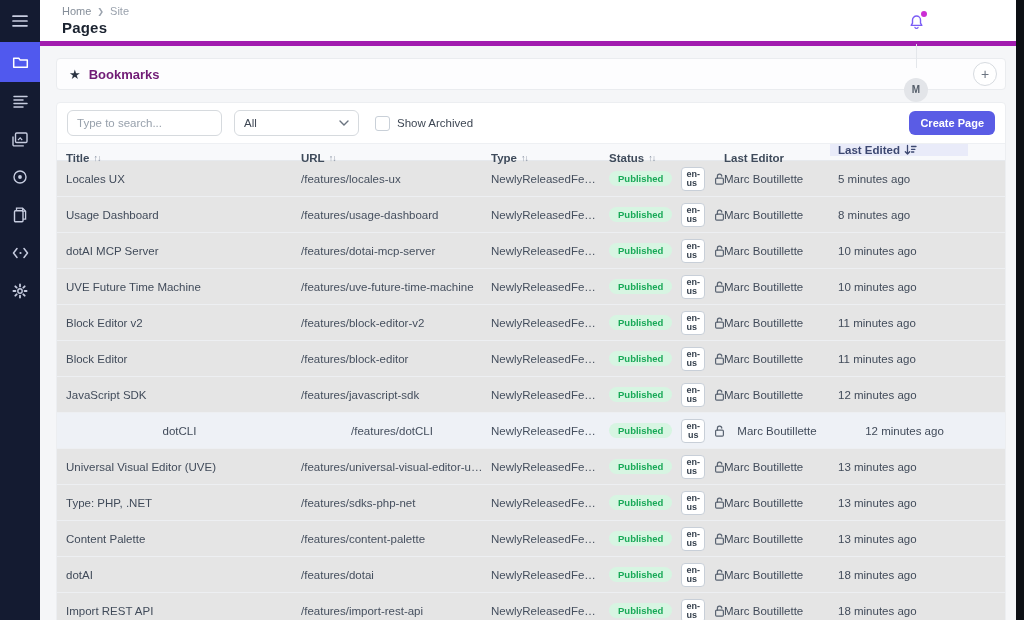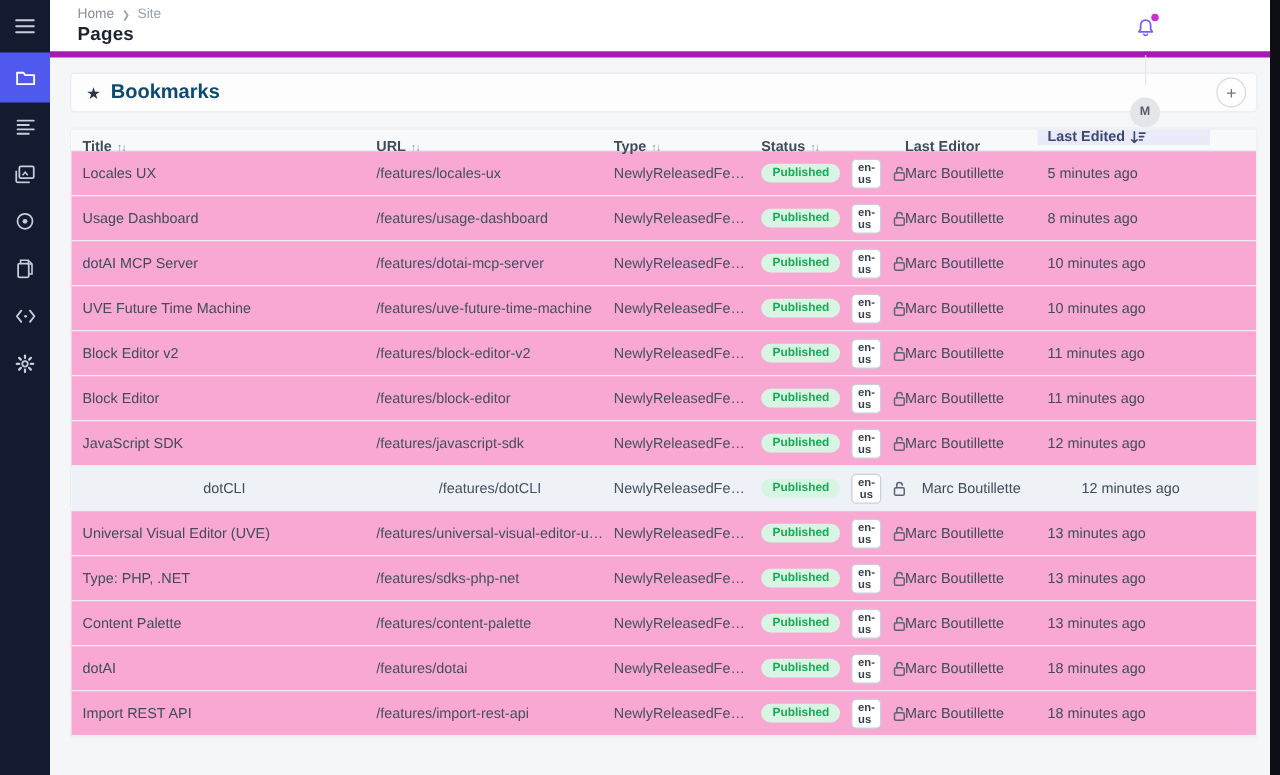--- a/index.html
+++ b/index.html
@@ -32,21 +32,21 @@
   .icon-btn { position:relative; width:24px; height:24px; display:flex; align-items:center; justify-content:center; cursor:pointer; }
   .icon-btn .dot { position:absolute; top:1px; right:1px; width:6px; height:6px; border-radius:50%; background:#cb2ed4; }
   .tb-divider { width:1px; height:24px; background:#e4e7eb; }
   .avatar { width:24px; height:24px; border-radius:50%; background:#e3e5e9; color:#555e6a; font-size:10px; font-weight:700; display:flex; align-items:center; justify-content:center; cursor:pointer; }
 
   .page-body { padding:12px 10px 0 16px; }
 
   
   .bookmarks { height:32px; background:#fdfdfe; border:1px solid #eaecef; border-radius:4px; display:flex; align-items:center; padding:0 8px 0 12px; margin-bottom:12px; }
   .bm-star { font-size:13px; color:#2b3442; margin-right:8px; line-height:1; }
-  .bm-label { font-size:16px; font-weight:700; color:#0c4a6e; }
+  .bm-label { font-size:13px; font-weight:700; color:#701a75; }
   .bm-add { margin-left:auto; width:24px; height:24px; border:1px solid #d7dbe0; border-radius:50%; background:#fff; color:#6b7480; font-size:14px; line-height:1; display:flex; align-items:center; justify-content:center; cursor:pointer; }
 
   
   .card { background:#ffffff; border:1px solid #eceef1; border-radius:4px 4px 0 0; overflow:hidden; }
 
   .filter-row { height:40px; display:flex; align-items:center; padding:0 10px; gap:12px; }
   .search-input { width:155px; height:26px; border:1px solid #d6dade; border-radius:6px; padding:0 9px; font-size:11.5px; color:#2e3744; font-family:"Liberation Sans", sans-serif; outline:none; }
   .search-input::placeholder { color:#98a1ac; }
   .type-select { width:125px; height:26px; border:1px solid #d6dade; border-radius:6px; background:#fff; display:flex; align-items:center; padding:0 9px; cursor:pointer; }
   .type-select span { font-size:11.5px; color:#3e4754; }
@@ -55,21 +55,21 @@
   .checkbox { width:15px; height:15px; border:1px solid #c9d0d8; border-radius:3px; background:#fff; }
   .archived span { font-size:11.5px; color:#3e4754; }
   .create-btn { margin-left:auto; height:24px; padding:0 11px; background:#5a5ce5; color:#fff; font-size:11px; font-weight:700; border:none; border-radius:6px; cursor:pointer; font-family:"Liberation Sans", sans-serif; }
 
   
   .thead, .trow { display:grid; grid-template-columns:235px 190px 118px 115px 114px 141px 1fr; align-items:center; padding-left:9px; padding-right:6px; }
   .thead { height:18px; background:#f8f9fb; border-top:1px solid #eef0f3; border-bottom:1px solid #e6e9ed; }
   .th { font-size:11.5px; font-weight:700; color:#3f4b5b; display:flex; align-items:center; gap:4px; cursor:pointer; }
   .sort-glyph { font-size:9px; color:#8a93a3; letter-spacing:-1px; }
   .th.sorted { background:#e9ebf9; color:#3c4770; align-self:stretch; margin:0 -8px 16px -8px; padding:0 8px; width:138px; }
-  .trow { height:36px; border-bottom:1px solid #edeff2; background:#f9a8d4; cursor:pointer; }
+  .trow { height:36px; border-bottom:1px solid #edeff2; background:#e5e5e5; cursor:pointer; }
   .trow.highlight { background:#eef1f6;text-align:center; }
   .cell { font-size:11.5px; color:#414b5a; white-space:nowrap; overflow:hidden; text-overflow:ellipsis; padding-right:8px; }
   .cell.url, .cell.type { color:#454f5e; }
   .status-cell { display:flex; align-items:center; gap:9px; }
   .pill { background:#d7f5e2; color:#18a957; font-size:9.5px; font-weight:600; padding:3px 9px; border-radius:10px; line-height:1; }
   .locale-badge { border:1px solid #c8cfd8; color:#37424f; font-size:9px; font-weight:600; padding:2px 4px; border-radius:4px; line-height:1; background:#fff; }
   .lock { display:flex; }
 </style>
 </head>
 <body>
@@ -182,20 +182,34 @@
   <div class="page-body">
 
     <div class="bookmarks">
       <span class="bm-star">★</span>
       <span class="bm-label">Bookmarks</span>
       <button class="bm-add">+</button>
     </div>
 
     <div class="card">
 
+      <div class="filter-row">
+        <input class="search-input" type="text" placeholder="Type to search..." style="">
+        <div class="type-select">
+          <span>All</span>
+          <svg width="10" height="6" viewBox="0 0 10 6">
+              <path d="M1 1l4 4 4-4" fill="none" stroke="#6b7480" stroke-width="1.4" stroke-linecap="round"></path>
+            </svg>
+        </div>
+        <label class="archived">
+          <span class="checkbox"></span>
+          <span>Show Archived</span>
+        </label>
+        <button class="create-btn">Create Page</button>
+      </div>
 
       <div class="thead">
         <div class="th">
           <span>Title</span>
           <span class="sort-glyph">↑↓</span>
         </div>
         <div class="th">
           <span>URL</span>
           <span class="sort-glyph">↑↓</span>
         </div>

